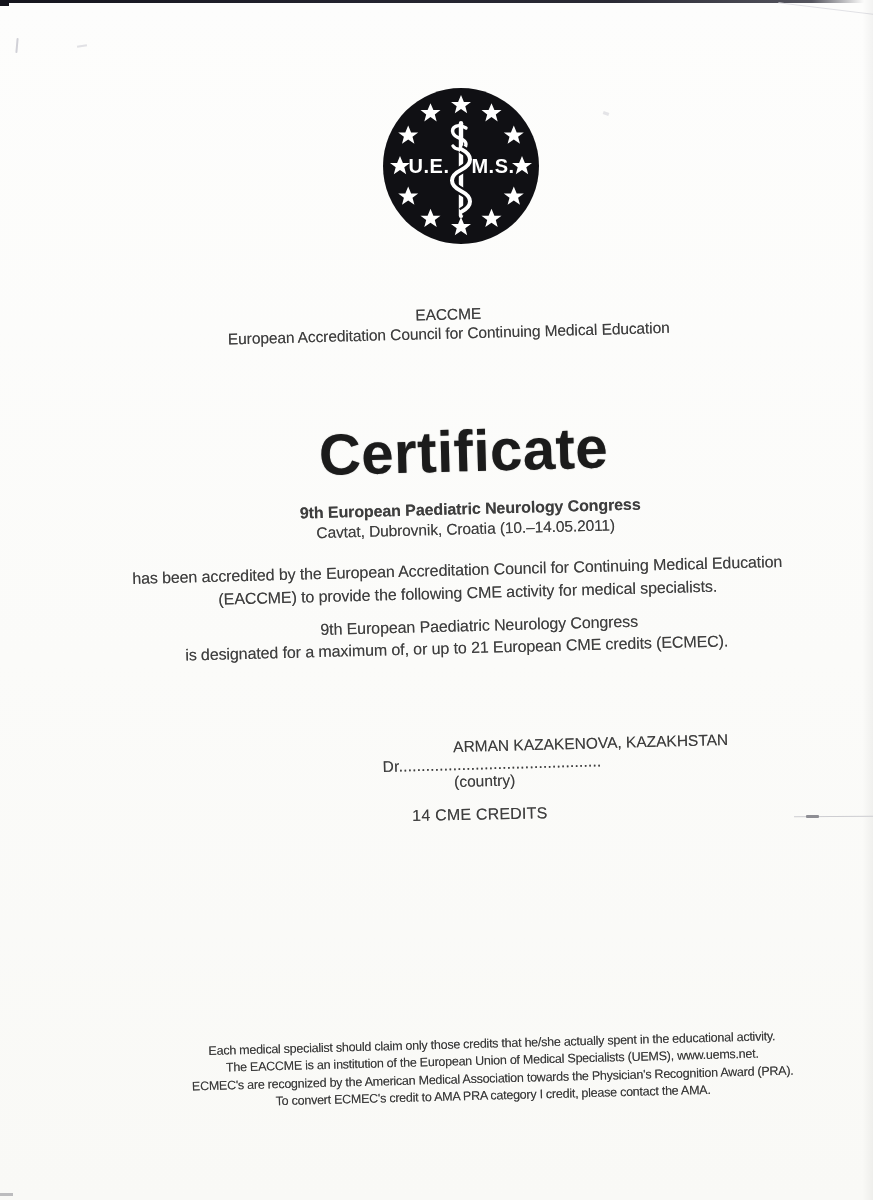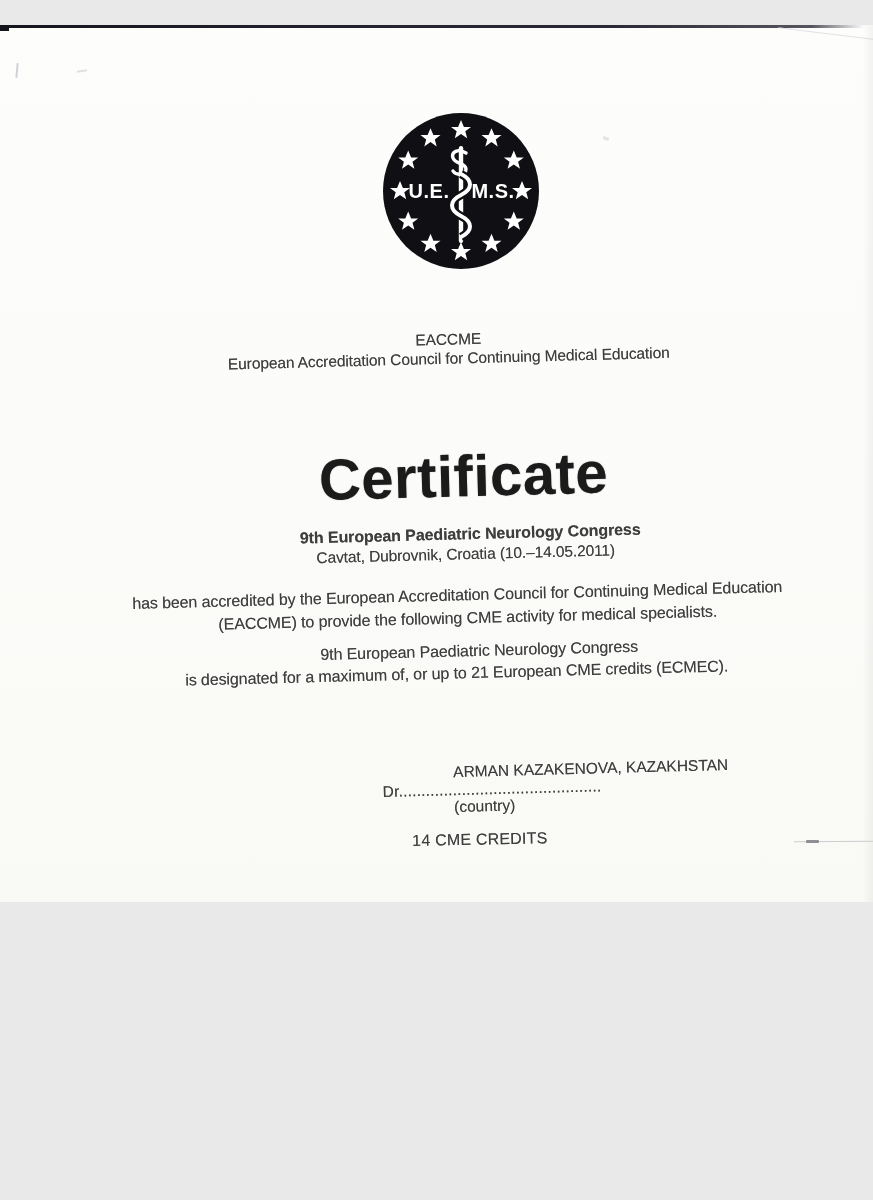--- a/index.html
+++ b/index.html
@@ -3,25 +3,24 @@
 <meta charset="utf-8">
 <style>
   html,body{margin:0;padding:0;}
   body{
     width:873px;height:1200px;
     font-family:"Liberation Sans", sans-serif;
     background:#e9e9e9;
   }
   .page{
     position:relative;
-    width:873px;height:877px;
+    width:873px;height:1200px;
     overflow:hidden;
     background:linear-gradient(180deg,#fdfdfc 0%,#fbfbf9 55%,#f9f9f6 100%);
     color:#3e3e3e;
-    margin-top:25px;
   }
   
   .top-edge{
     position:absolute;top:0;left:0;right:0;height:3px;
     background:linear-gradient(90deg,#15151d 0%,#23232e 40%,#2a2a34 70%,#55555e 93%,rgba(85,85,94,0) 99%);
   }
   .corner-tl{position:absolute;top:0;left:0;width:9px;height:6px;background:#14141c;}
   .crease-tr{
     position:absolute;top:9px;left:778px;width:112px;height:1px;
     background:#e1e1e5;transform:rotate(7deg);

